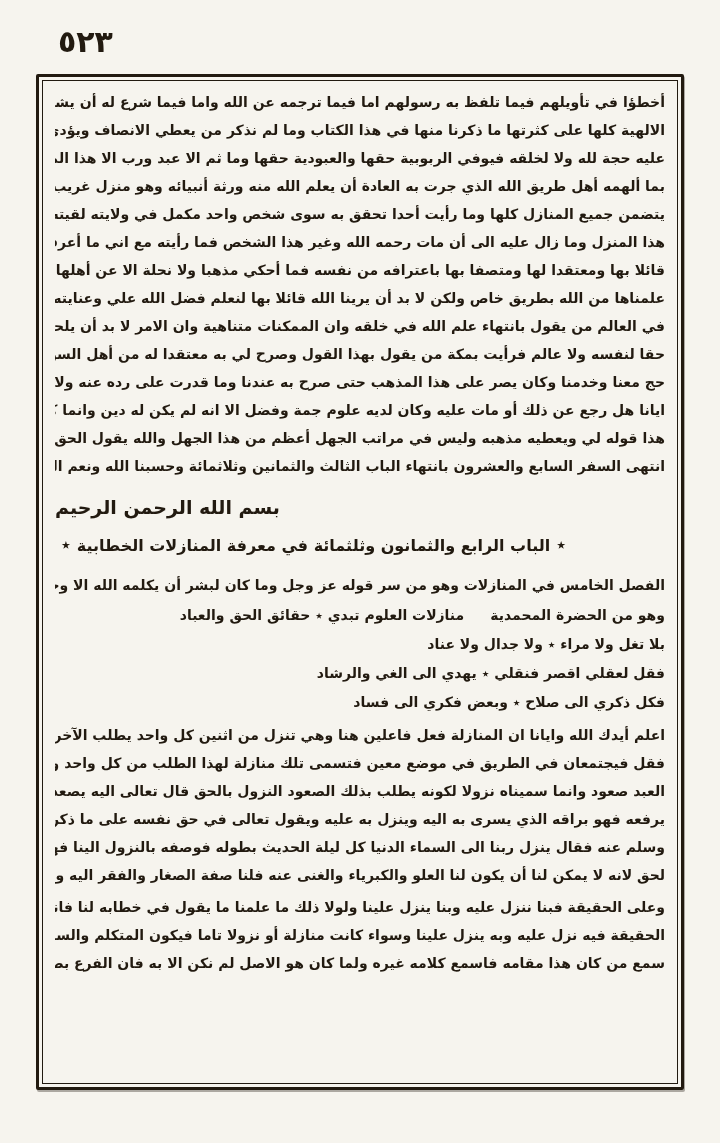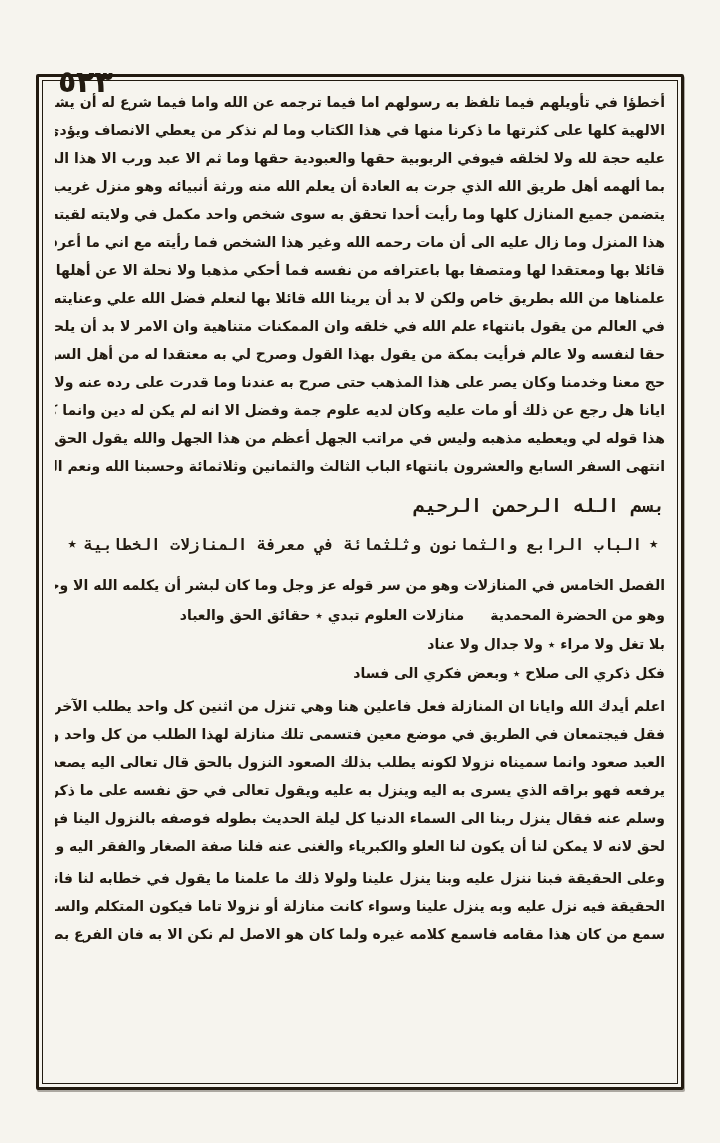--- a/index.html
+++ b/index.html
@@ -15,21 +15,20 @@
     position:relative;
     overflow:hidden;
   }
   .page-number{
     position:absolute;
     top:24px;left:58px;
     font-size:30px;
     font-weight:bold;
     letter-spacing:1px;
     color:var(--ink);
-    margin-top:40px;
   }
   .frame{
     position:absolute;
     left:36px;top:74px;
     width:648px;height:1016px;
     border:3.5px solid var(--ink);
     padding:3px;
     box-sizing:border-box;
     border-radius:2px;
     box-shadow:1px 2px 0 rgba(34,26,16,.35);
@@ -48,24 +47,23 @@
   }
   .prose-line{
     line-height:28px;
     white-space:nowrap;
     overflow:hidden;
     text-align:justify;
     text-align-last:justify;
   }
   .center-line{
     line-height:28px;
-    text-align:right;
+    text-align:left;
     white-space:nowrap;
     overflow:hidden;
-    font-family:Liberation Mono, monospace;
   }
   .basmala{
     font-size:19px;
     line-height:30px;
     margin-top:12px;
     margin-bottom:8px;
   }
   .chapter-heading{
     font-size:16px;
     line-height:30px;
@@ -115,20 +113,21 @@
         <span class="ornament">٭</span><span>الباب الرابع والثمانون وثلثمائة في معرفة المنازلات الخطابية</span><span class="ornament">٭</span>
       </div>
 
       <div class="prose-line">الفصل الخامس في المنازلات وهو من سر قوله عز وجل وما كان لبشر أن يكلمه الله الا وحيا أو من وراء حجاب</div>
 
       <div class="poem">
         <div class="verse-line">
           <span class="verse-prefix">وهو من الحضرة المحمدية</span><span>منازلات العلوم تبدي ٭ حقائق الحق والعباد</span>
         </div>
         <div class="verse-line">بلا تغل ولا مراء ٭ ولا جدال ولا عناد</div>
+        <div class="verse-line">فقل لعقلي اقصر فنقلي ٭ يهدي الى الغي والرشاد</div>
         <div class="verse-line">فكل ذكري الى صلاح ٭ وبعض فكري الى فساد</div>
       </div>
 
       <div class="prose-line">اعلم أيدك الله وايانا ان المنازلة فعل فاعلين هنا وهي تنزل من اثنين كل واحد يطلب الآخر لينزل عليه أو به كيف شئت</div>
       <div class="prose-line">فقل فيجتمعان في الطريق في موضع معين فتسمى تلك منازلة لهذا الطلب من كل واحد وهذا النزول على الحقيقة من</div>
       <div class="prose-line">العبد صعود وانما سميناه نزولا لكونه يطلب بذلك الصعود النزول بالحق قال تعالى اليه يصعد الكلم الطيب والعمل الصالح</div>
       <div class="prose-line">يرفعه فهو براقه الذي يسرى به اليه وينزل به عليه ويقول تعالى في حق نفسه على ما ذكره رسول الله صلى الله عليه</div>
       <div class="prose-line">وسلم عنه فقال ينزل ربنا الى السماء الدنيا كل ليلة الحديث بطوله فوصفه بالنزول الينا فهذا نزول حق لخلق ومنا نزول خلق</div>
       <div class="prose-line">لحق لانه لا يمكن لنا أن يكون لنا العلو والكبرياء والغنى عنه فلنا صفة الصغار والفقر اليه وله صفة الغنى والكبرياء</div>
 

